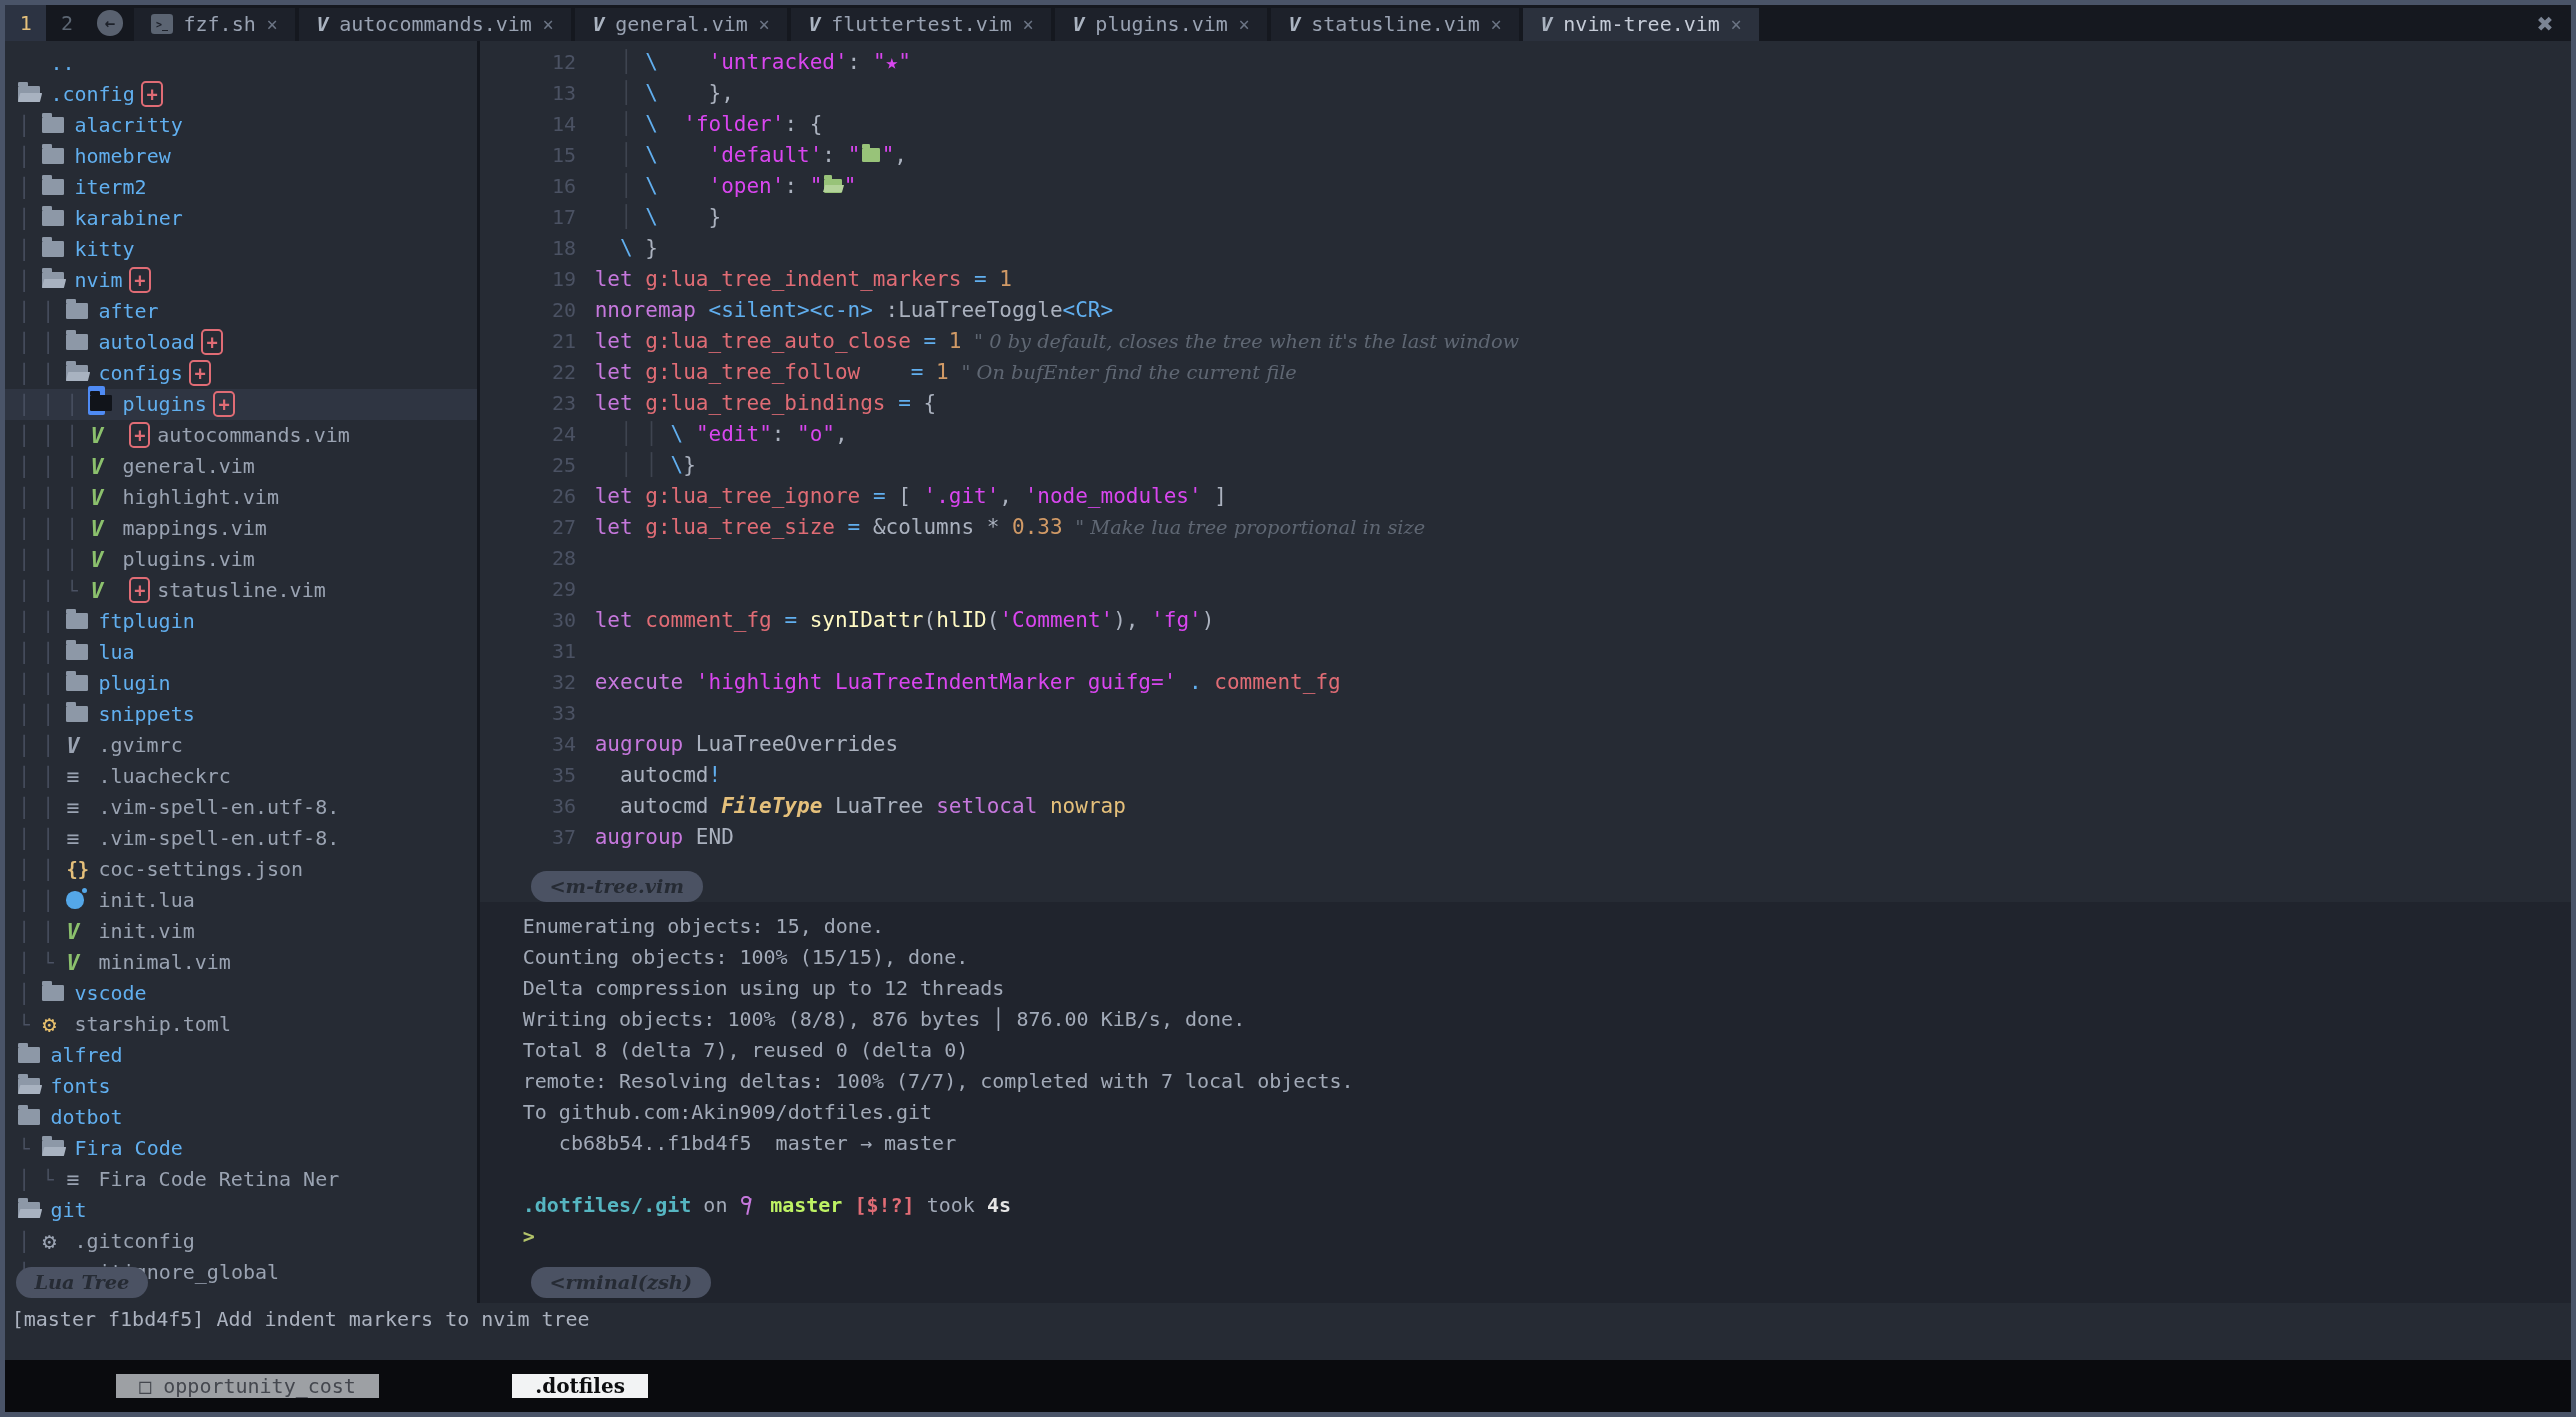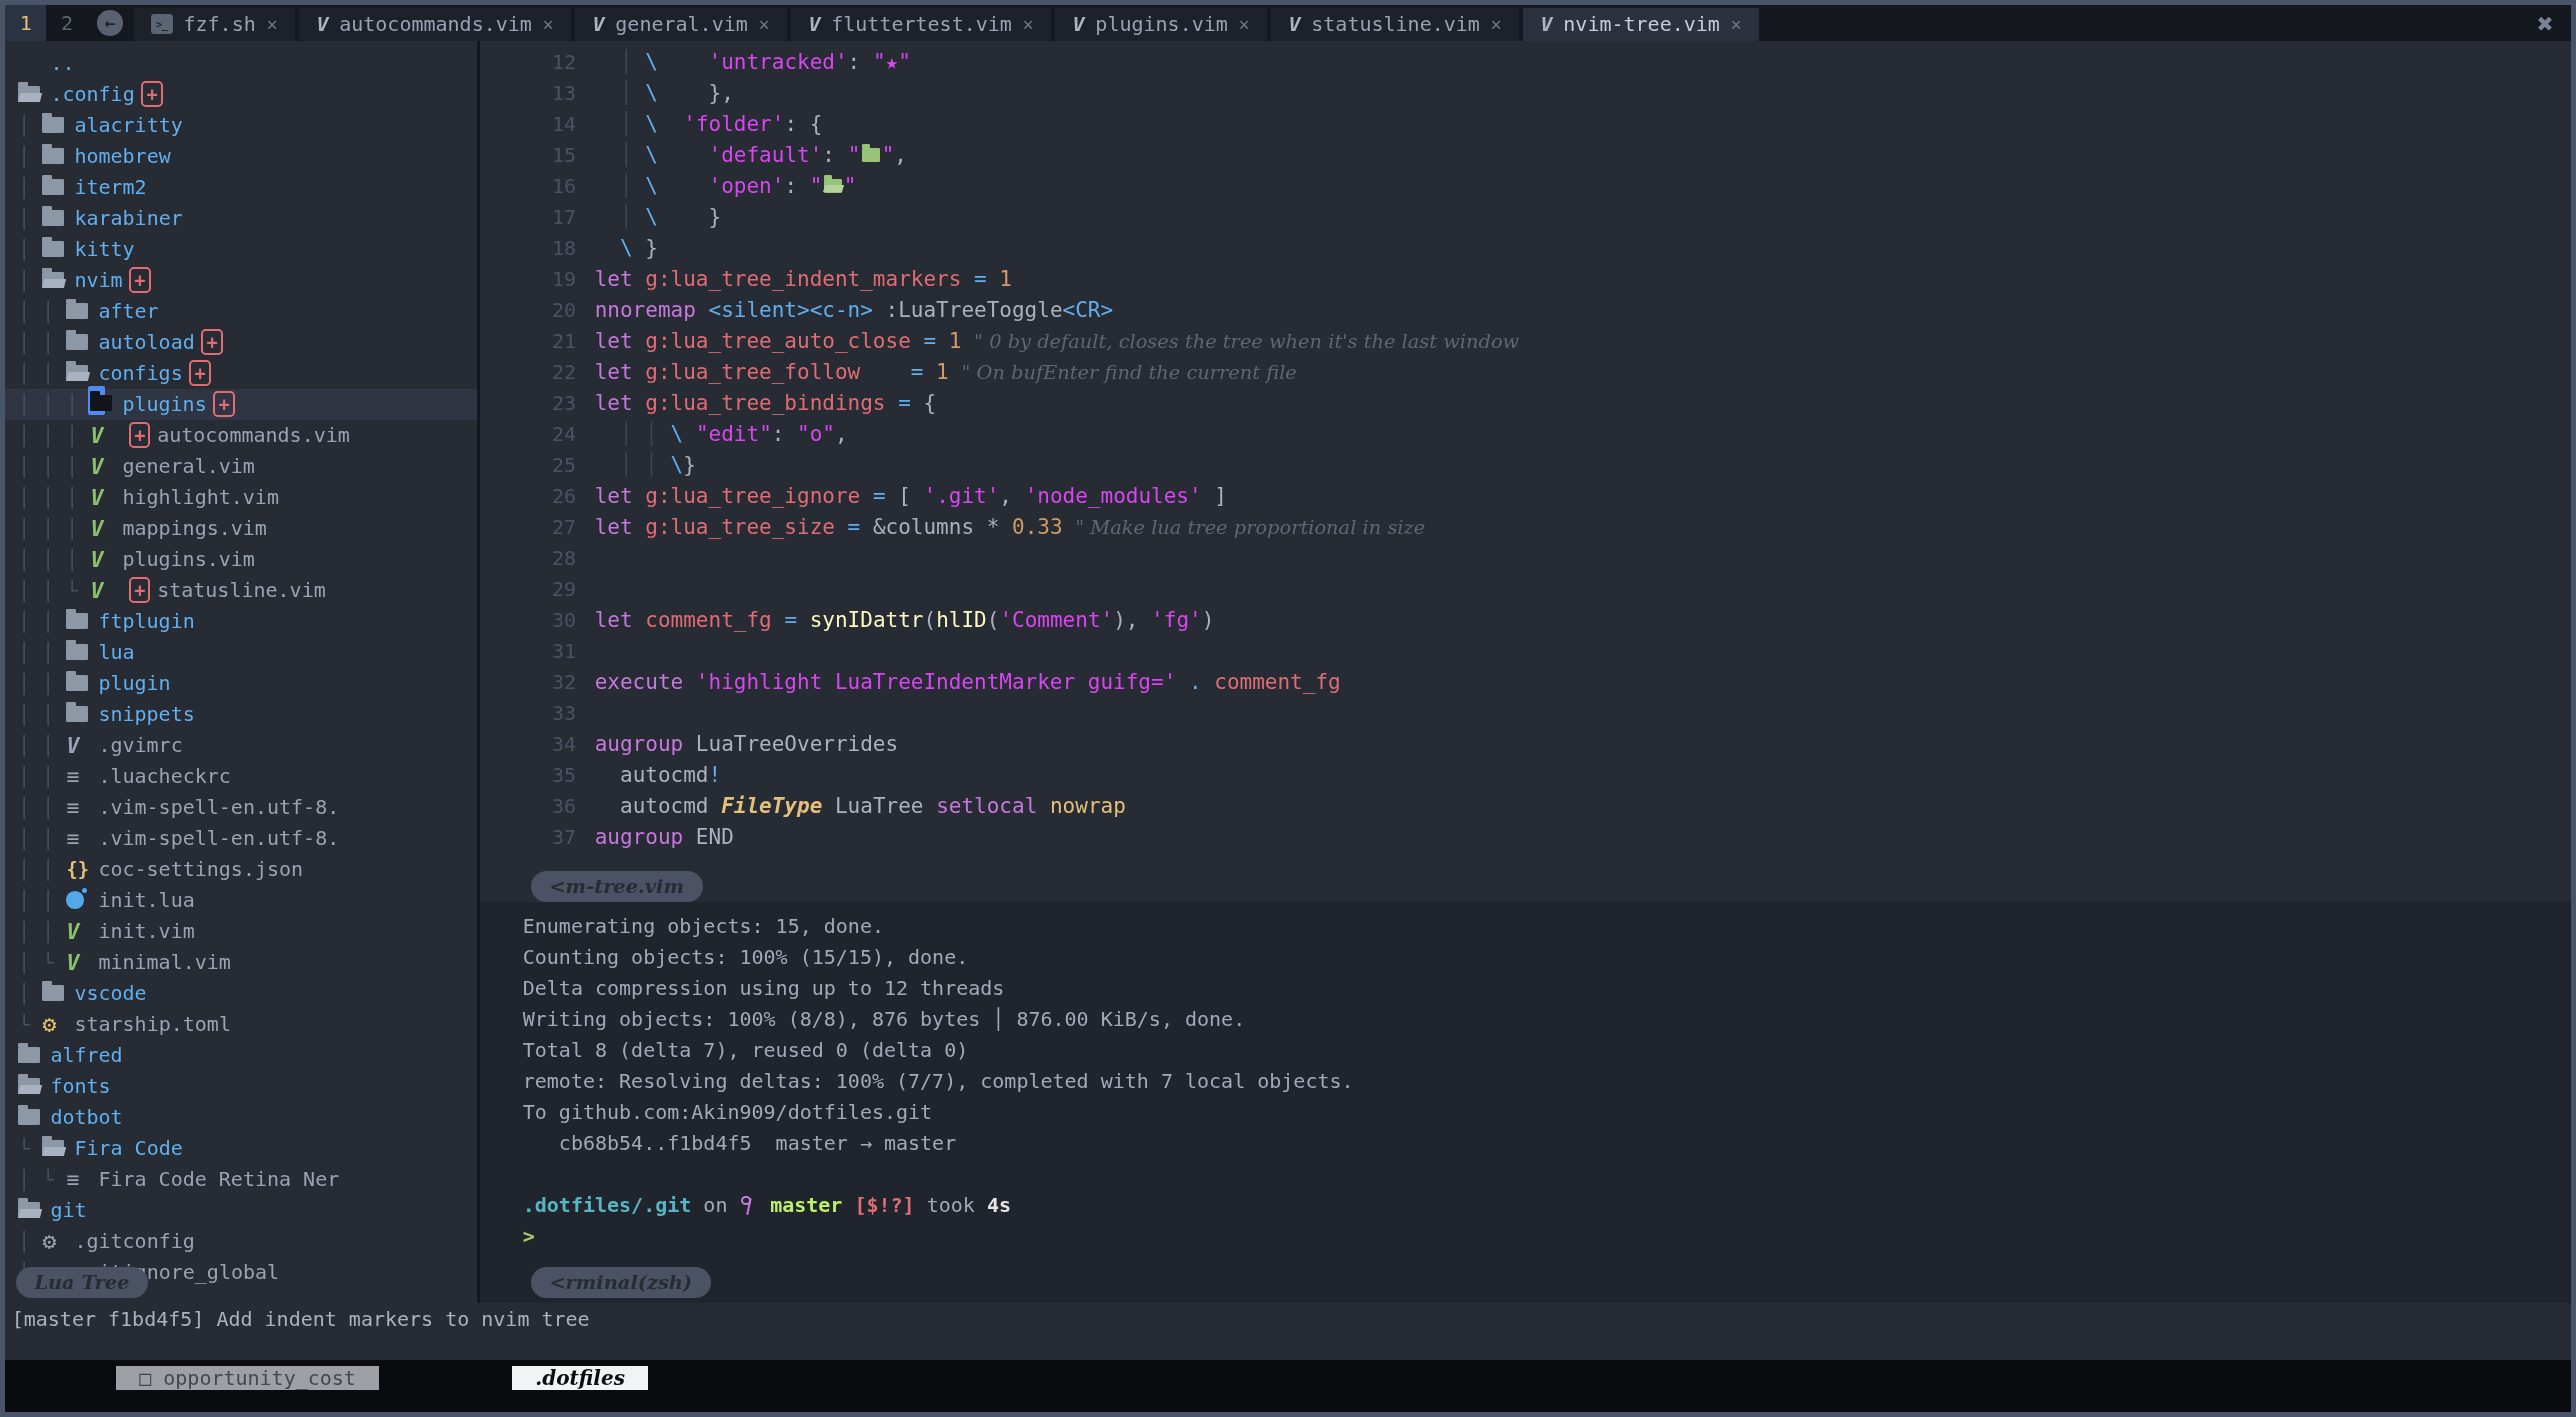--- a/index.html
+++ b/index.html
@@ -82,24 +82,24 @@
   .c-rdb{color:#e06c75;font-weight:bold;}
   .c-ylb{color:#e5e5e5;font-weight:bold;}
   .c-gr{color:#b3c46a;font-weight:bold;}
   .gbr{width:16px;height:21.4px;position:relative;margin:0 1.3px;}
   .gbr::before{content:"";position:absolute;left:7.4px;top:2px;width:2px;height:16.7px;background:#c678dd;transform:rotate(12deg);}
   .gbr::after{content:"";position:absolute;left:0.7px;top:0;width:5.3px;height:5.3px;border:2px solid #c678dd;border-radius:50%;}
 
   
   #cmdline{flex:0 0 57px;background:#262b34;color:#abb2bf;font-size:20px;padding:4px 0 0 6.7px;white-space:pre;}
   #tmuxbar{flex:0 0 52px;background:#0a0b0e;display:flex;align-items:center;padding-left:59px;gap:29px;}
-  .sess{display:flex;align-items:flex-start;height:41px;font-size:20px;}
+  .sess{display:flex;align-items:center;height:41px;font-size:20px;}
   .fadeblk{width:17.4px;}
   .sess-main{display:flex;align-items:center;padding:0 23px;white-space:pre;}
-  .sess.active .sess-main{font-weight:bold;font-style:italic;font-family:"DejaVu Serif",serif;}
+  .sess.active .sess-main{font-weight:bold;font-family:"DejaVu Serif",serif;}
 </style>
 </head>
 <body>
 
 <div id="frame">
 
   <div id="tabline">
     <div class="tabnum active">1</div>
     <div class="tabnum">2</div>
     <div class="hist-circle">←</div>

